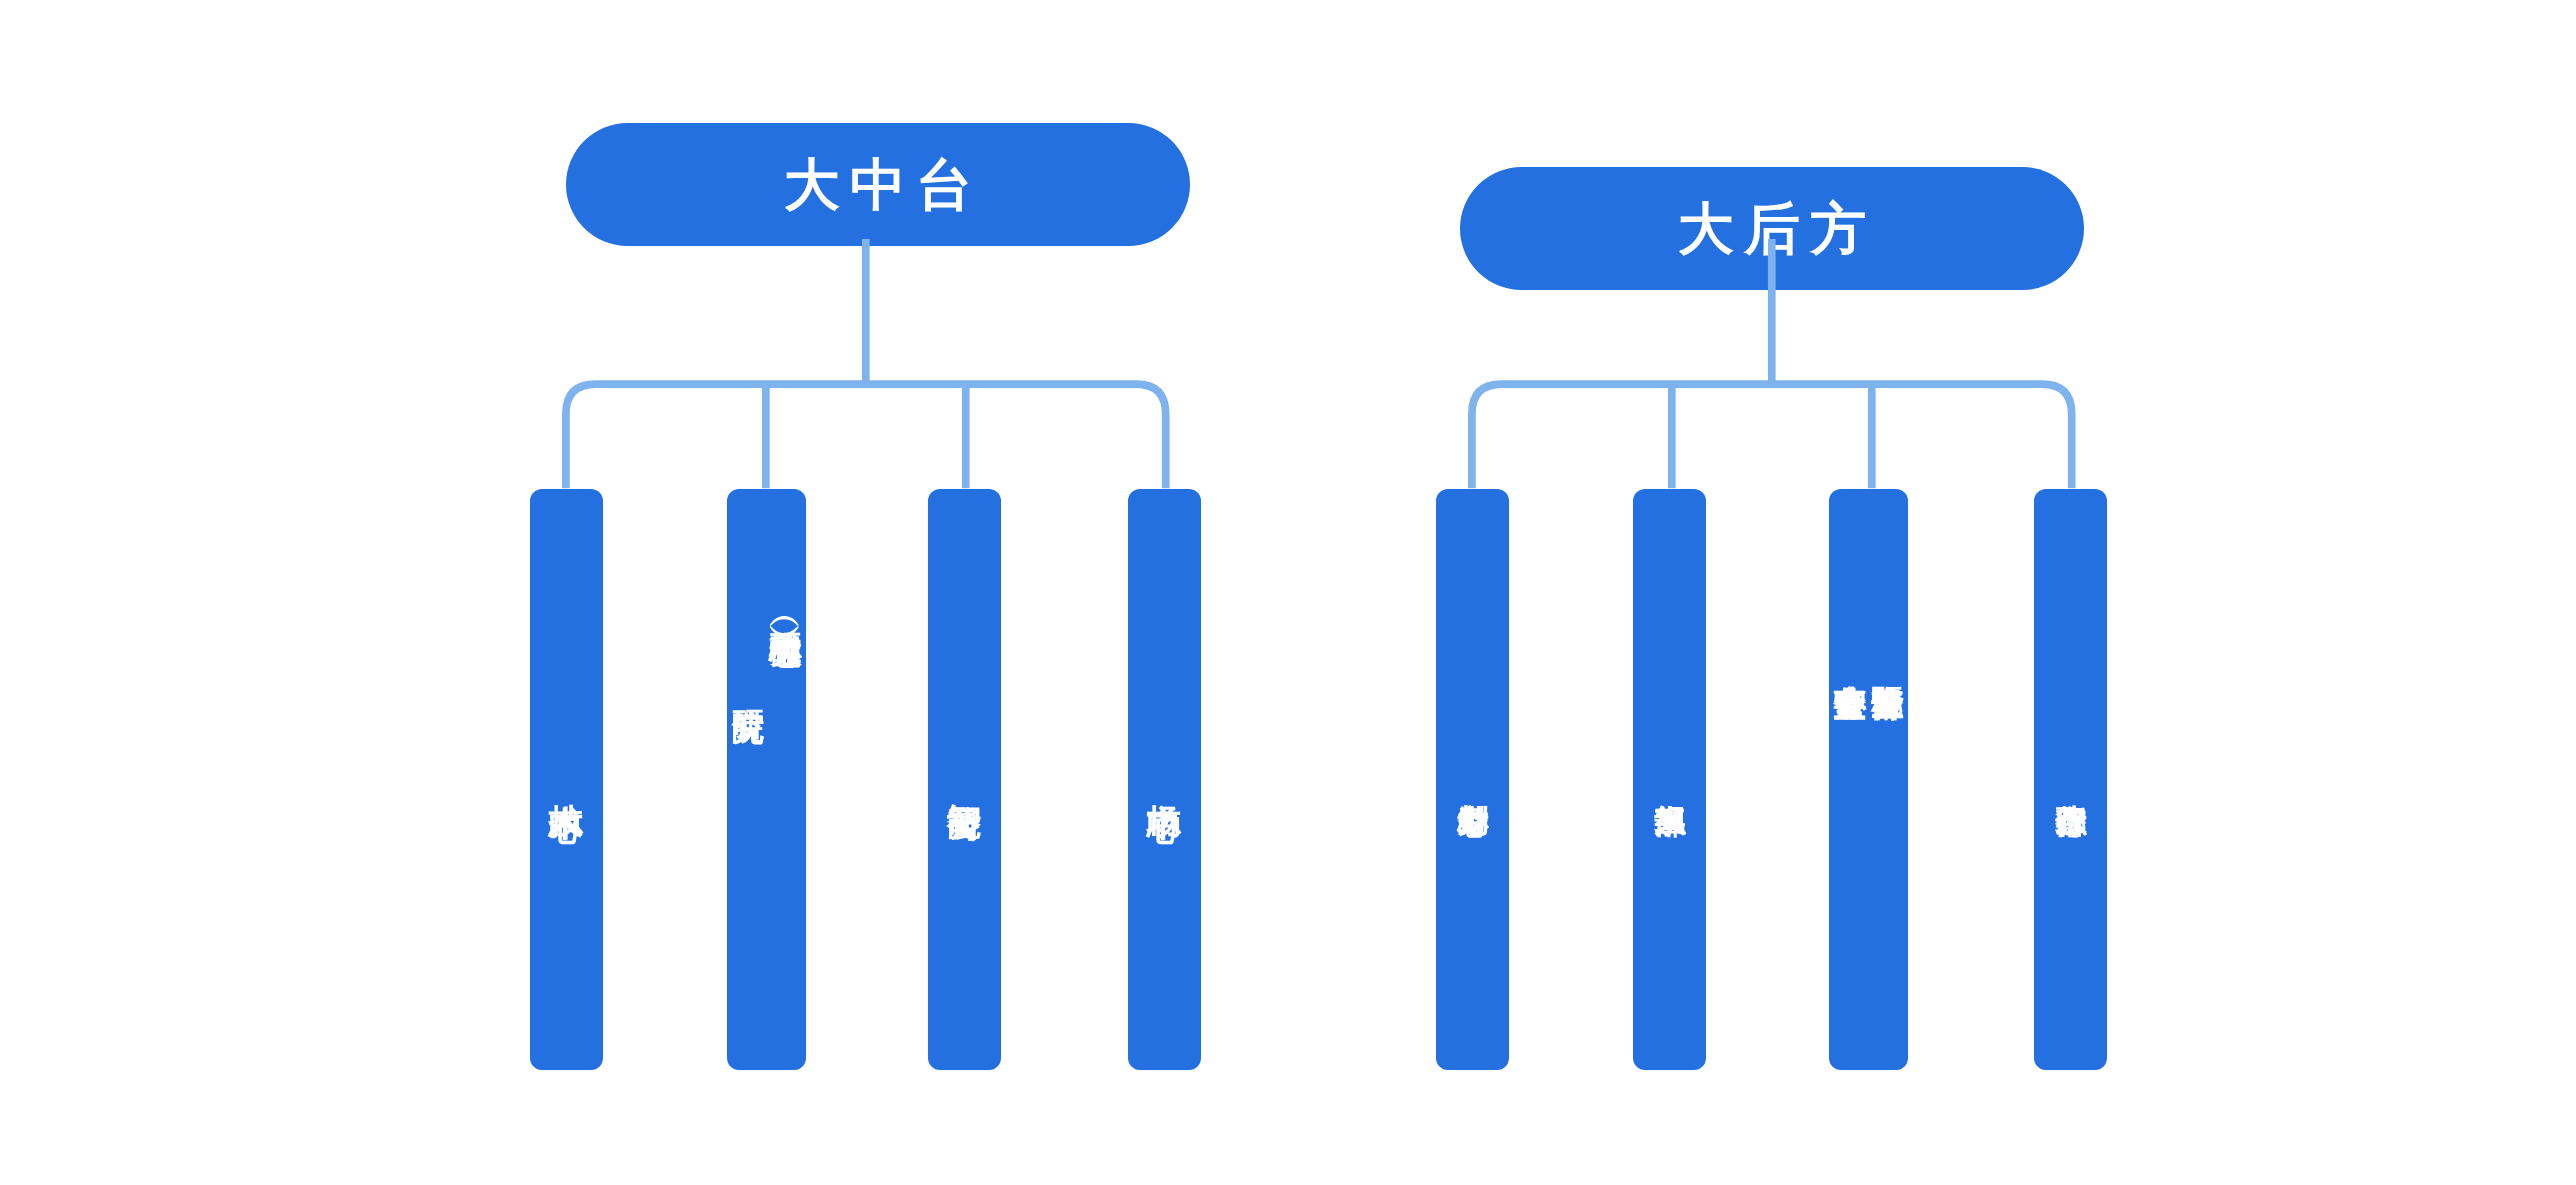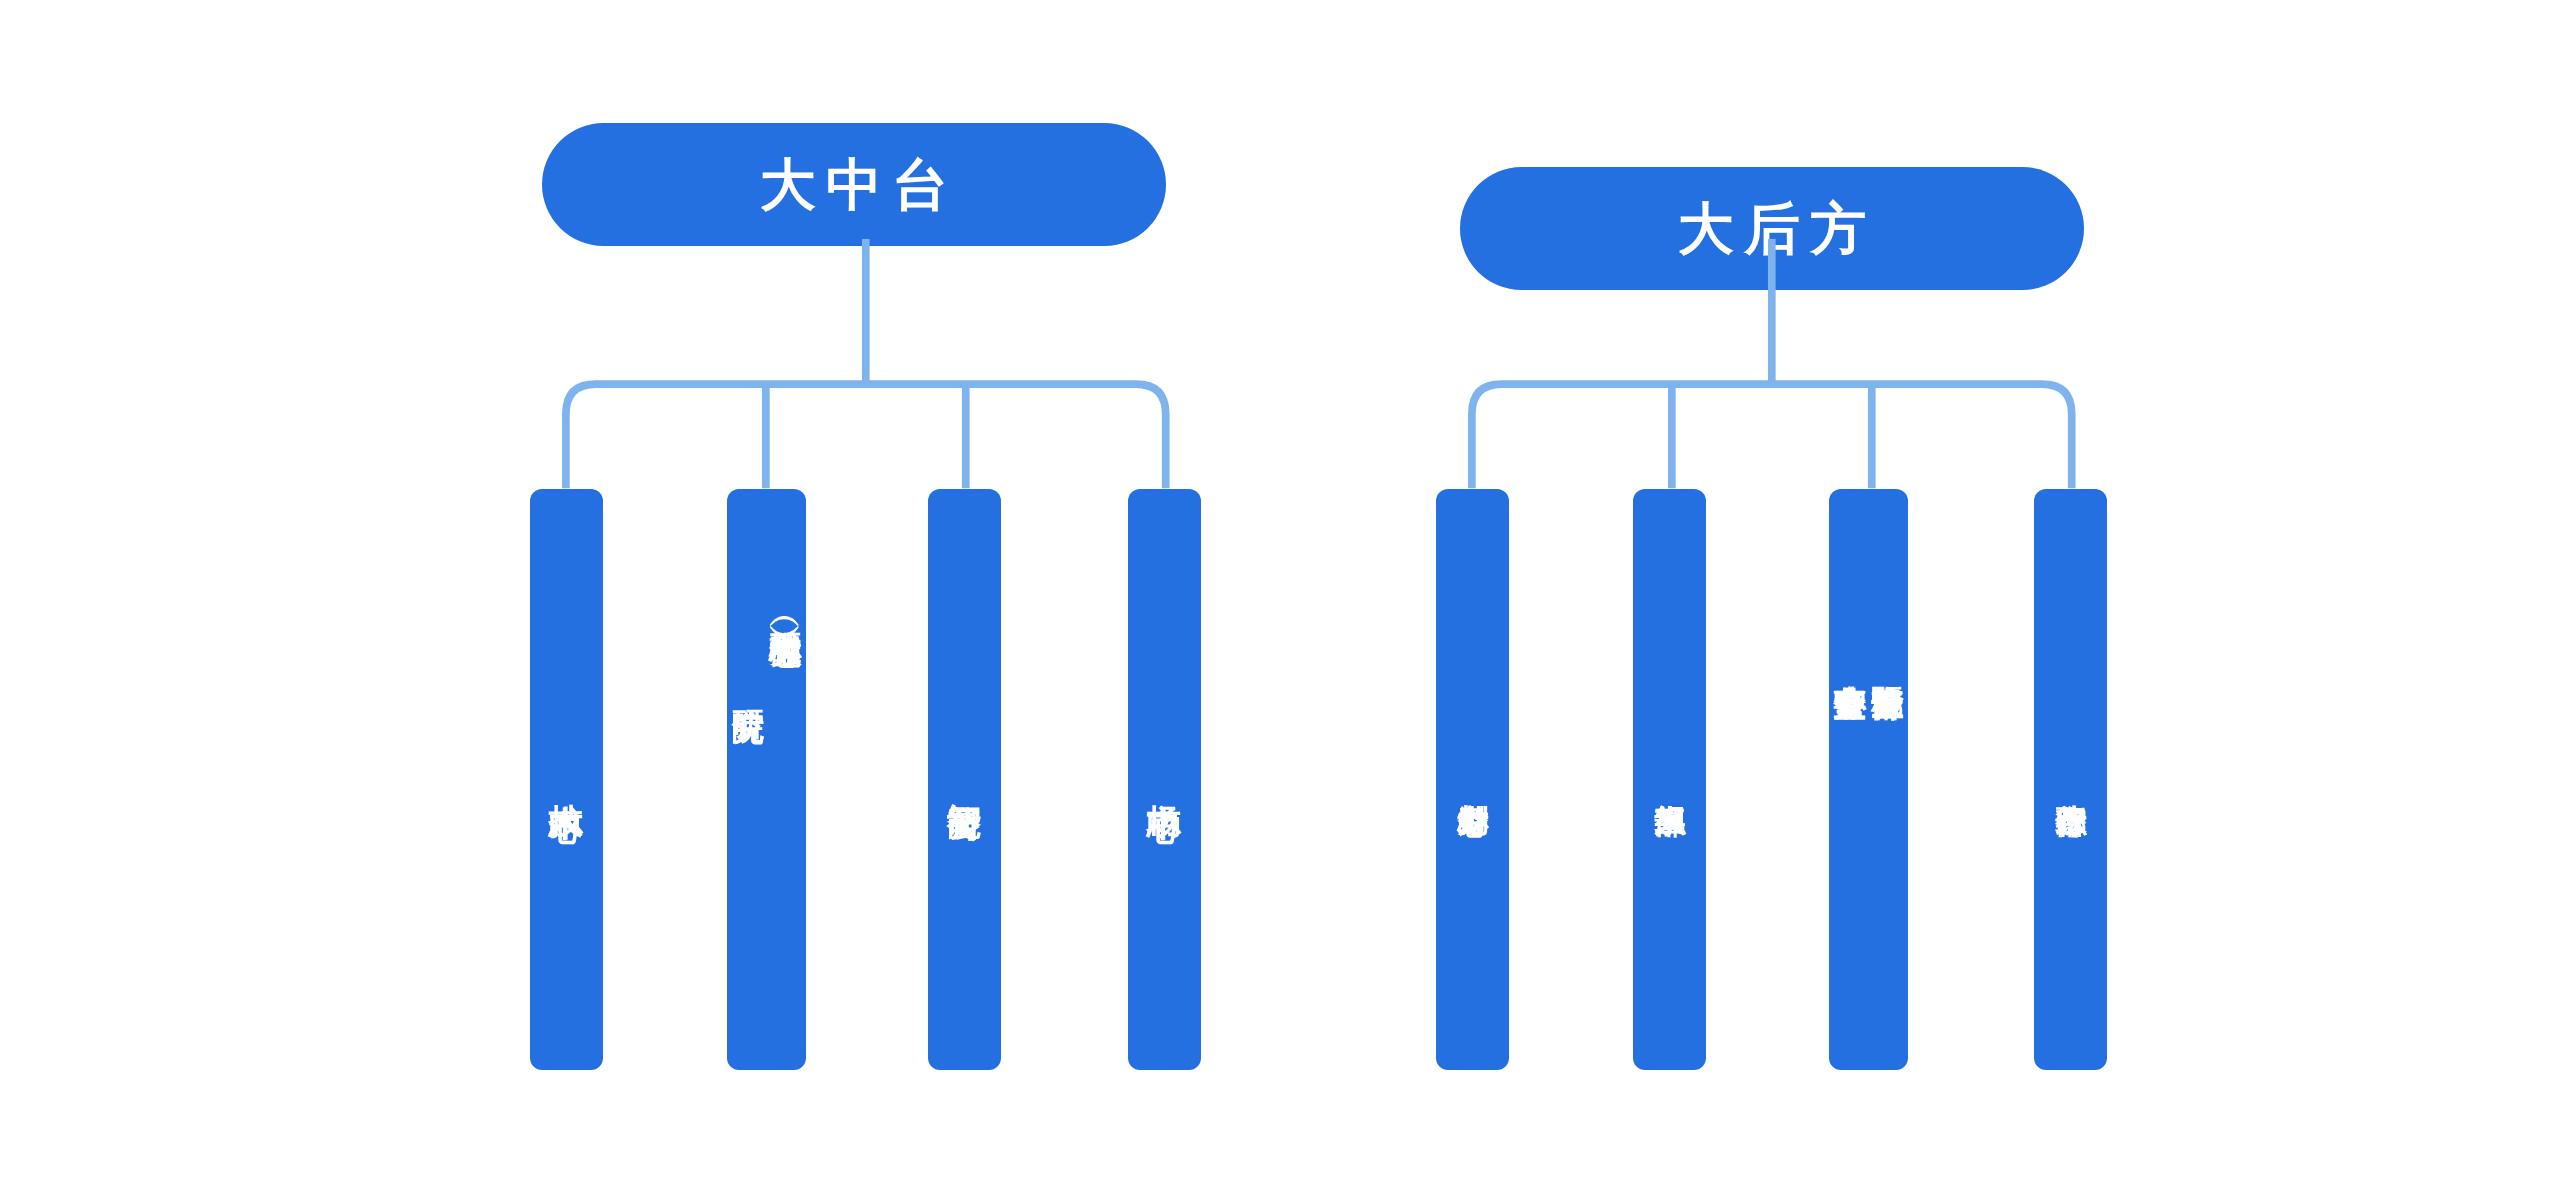--- a/index.html
+++ b/index.html
@@ -37,21 +37,21 @@
     position: absolute;
     top: 123px;
     height: 123px;
     border-radius: 62px;
     background: #2470E0;
     display: flex;
     align-items: center;
     justify-content: center;
     box-sizing: border-box;
   }
-  .group.left  .header-pill { left: 12px;  width: 624px; }
+  .group.left  .header-pill { left: 36px;  width: 624px; }
   .group.right .header-pill { left: 24px;  width: 624px; margin-top: 44px; }
 
   .header-pill .pill-label {
     color: #ffffff;
     font-size: 56px;
     font-weight: 700;
     letter-spacing: 10.3px;
     text-indent: 10.3px;
     line-height: 1;
     white-space: nowrap;

